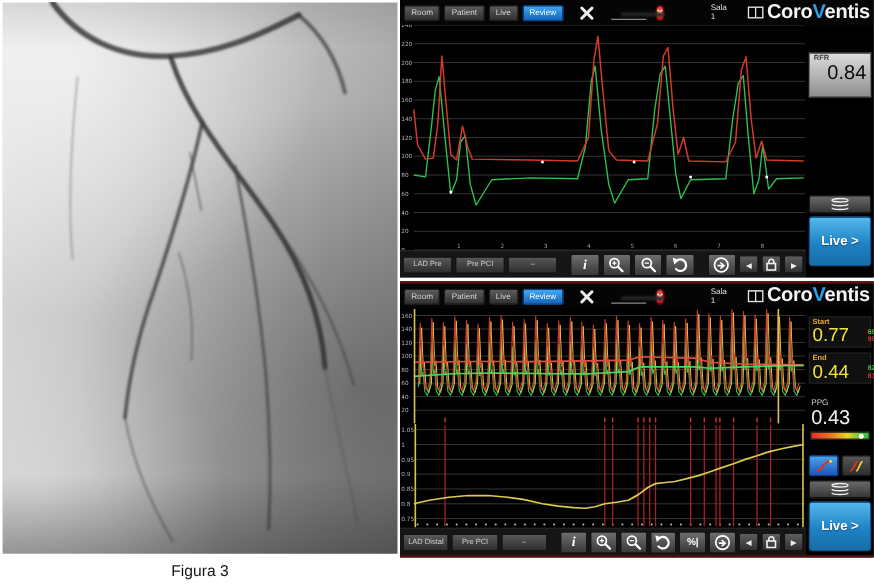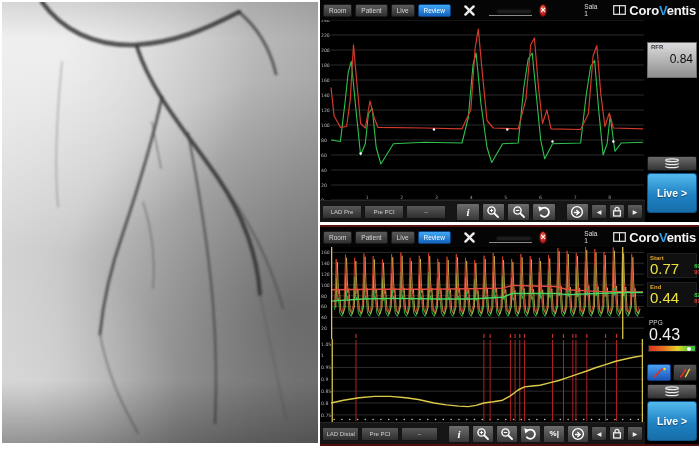--- a/index.html
+++ b/index.html
@@ -28,21 +28,21 @@
   .tab { height:13px; padding:0 5px; font-size:6.5px; line-height:12px; color:#d8d8d8; text-align:center;
          background:linear-gradient(#5b5b5b,#303030); border:1px solid #1a1a1a; border-radius:2px; cursor:default; }
   .tab.active { background:linear-gradient(#3fa9f5,#1463bd); color:#fff; border-color:#0c3f7e; }
   .tools-btn { width:16px; height:15px; margin-left:9px; display:flex; align-items:center; justify-content:center; }
   .hdr-input { width:72px; height:12px; margin-left:10px; border-bottom:1px solid #8a8a8a; position:relative; }
   .hdr-input i { position:absolute; left:8px; bottom:2px; width:34px; height:3px; background:#262626; filter:blur(1px); }
   .close-btn { width:13px; height:13px; margin-left:4px; border-radius:50%; background:radial-gradient(circle at 35% 30%, #ef5a4a, #a50d0d);
                border:1px solid #5e0606; color:#fff; font-size:9px; line-height:10px; text-align:center; font-weight:bold; }
   .sala { margin-left:34px; font-size:6.5px; color:#e0e0e0; }
   .book-btn { margin-left:13px; width:15px; height:12px; display:flex; align-items:center; justify-content:center; }
-  .brand { margin-left:auto; font-size:13px; font-weight:bold; color:#f5f5f5; letter-spacing:-.2px; white-space:nowrap; }
+  .brand { margin-left:auto; font-size:16px; font-weight:bold; color:#f5f5f5; letter-spacing:-.2px; white-space:nowrap; }
   .brand .v { color:#2e9fe6; }
 
   .p-body { flex:1; display:flex; min-height:0; }
   .chart-col { flex:1; min-width:0; display:flex; flex-direction:column; }
   .chart { position:relative; background:#000; }
   .chart svg { position:absolute; inset:0; }
   #chart-top { flex:1; }
   #chart-dense { height:92px; flex:none; }
   #chart-pullback { flex:1; }
 
@@ -54,21 +54,21 @@
   .tb-icon.first { margin-left:8px; }
   .tb-icon .inf { font-family:"Liberation Serif", serif; font-style:italic; font-weight:bold; font-size:11px; }
   .tb-icon .pct { font-size:8px; font-weight:bold; }
   .nav-group { margin-left:auto; display:flex; gap:2px; }
   .nav-btn { width:16px; height:15px; display:flex; align-items:center; justify-content:center;
              background:linear-gradient(#5e5e5e,#303030); border:1px solid #141414; border-radius:2px; color:#eee; font-size:6px; }
 
   .sidebar { width:54px; flex:none; background:#000; display:flex; flex-direction:column; padding:2px 2px 0 2px; }
   .rfr-box { margin-top:20px; height:36px; background:linear-gradient(#dcdcdc,#8f8f8f); border:1px solid #6d6d6d; padding:1px 3px; }
   .rfr-box .lbl { font-size:6px; font-weight:bold; color:#3a3a46; }
-  .rfr-box .val { font-size:12px; color:#0c0c0c; text-align:right; line-height:18px; }
+  .rfr-box .val { font-size:16px; color:#0c0c0c; text-align:right; line-height:18px; }
   .se-box { margin-top:4px; background:#101010; border:1px solid #1f1f1f; padding:1px 2px; display:flex;gap:15px; }
   .se-main { flex:1; }
   .se-main .lbl { font-size:6px; font-weight:bold; color:#e3a82c; }
   .se-main .val { font-size:15px; color:#ece23e; line-height:15px; }
   .se-mini { width:10px; display:flex; flex-direction:column; justify-content:flex-end; padding-bottom:1px; }
   .se-mini .g { font-size:5.5px; font-weight:bold; color:#35d23c; text-align:right; }
   .se-mini .r { font-size:5.5px; font-weight:bold; color:#e03a2a; text-align:right; }
   .ppg { margin-top:12px; padding:0 2px; }
   .ppg .lbl { font-size:6.5px; color:#d5d5d5; }
   .ppg .val { font-size:16px; color:#f2f2f2; line-height:17px; }
@@ -522,13 +522,14 @@
               </svg>
           </div>
           <div class="live-btn">
               <span>Live &gt;</span>
             </div>
         </div>
       </div>
     </div>
   </div>
 
+  <div class="caption" id="cap-left">Figura 3</div>
 </div>
 
 </body></html>

